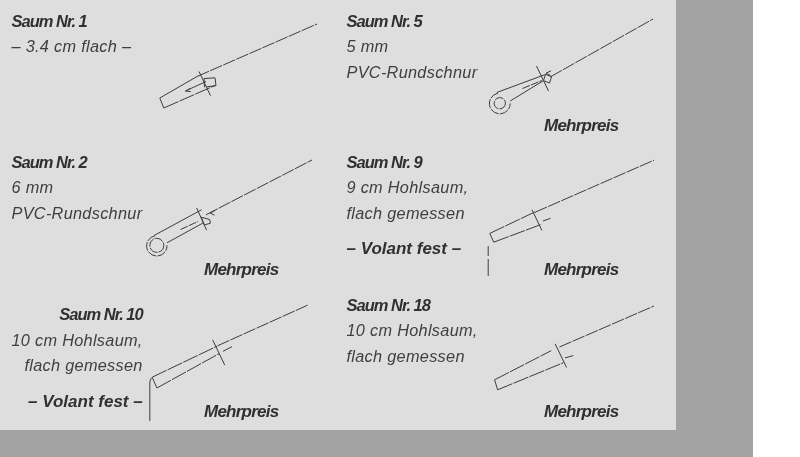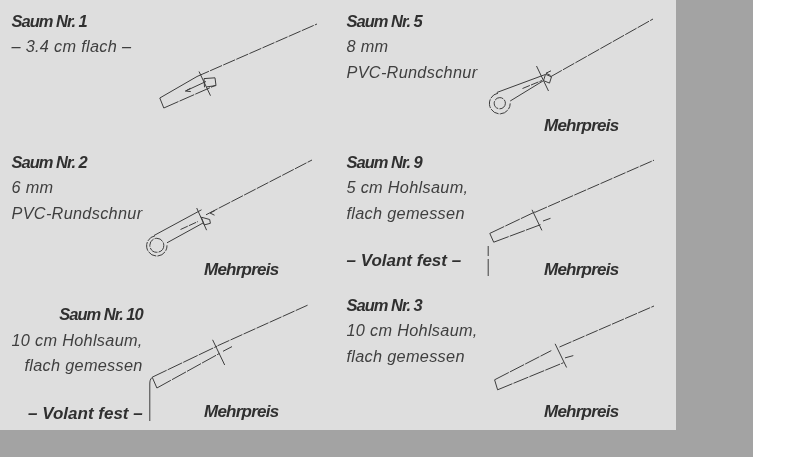--- a/index.html
+++ b/index.html
@@ -40,21 +40,21 @@
     letter-spacing: -1px;
   }
   .cell .spec {
     letter-spacing: 0.3px;
     color: #3f3f3f;
   }
   .cell .note {
     font-weight: bold;
     color: #303030;
     font-size: 17px;
-    margin-top: 22px;
+    margin-top: 10px;
     letter-spacing: 0px;
   }
   .surcharge {
     position: absolute;
     font-size: 17px;
     font-weight: bold;
     line-height: 25.5px;
     color: #303030;
     letter-spacing: -0.75px;
     text-align: left;
@@ -136,47 +136,47 @@
     </g>
   </svg>
 
   <div class="cell" style="left:11.5px; top:8.6px;">
     <div class="title">Saum Nr. 1</div>
     <div class="spec">– 3.4 cm flach –</div>
   </div>
 
   <div class="cell" style="left:346.5px; top:8.6px;">
     <div class="title">Saum Nr. 5</div>
-    <div class="spec">8 mm</div>
+    <div class="spec">5 mm</div>
     <div class="spec">PVC-Rundschnur</div>
   </div>
   <div class="surcharge" style="right:134.5px; top:112.5px;">Mehrpreis</div>
 
   <div class="cell" style="left:11.5px; top:149.5px;">
     <div class="title">Saum Nr. 2</div>
     <div class="spec">6 mm</div>
     <div class="spec">PVC-Rundschnur</div>
   </div>
   <div class="surcharge" style="right:474.5px; top:256.5px;">Mehrpreis</div>
 
   <div class="cell" style="left:346.5px; top:149.5px;">
     <div class="title">Saum Nr. 9</div>
-    <div class="spec">5 cm Hohlsaum,</div>
+    <div class="spec">9 cm Hohlsaum,</div>
     <div class="spec">flach gemessen</div>
     <div class="note">– Volant fest –</div>
   </div>
   <div class="surcharge" style="right:134.5px; top:256.5px;">Mehrpreis</div>
 
   <div class="cell" style="left:11.5px; top:302px;text-align:right;">
     <div class="title">Saum Nr. 10</div>
     <div class="spec">10 cm Hohlsaum,</div>
     <div class="spec">flach gemessen</div>
     <div class="note">– Volant fest –</div>
   </div>
   <div class="surcharge" style="right:474.5px; top:398.5px;">Mehrpreis</div>
 
   <div class="cell" style="left:346.5px; top:292.5px;">
-    <div class="title">Saum Nr. 3</div>
+    <div class="title">Saum Nr. 18</div>
     <div class="spec">10 cm Hohlsaum,</div>
     <div class="spec">flach gemessen</div>
   </div>
   <div class="surcharge" style="right:134.5px; top:398.5px;">Mehrpreis</div>
 </div>
 
 </body></html>

